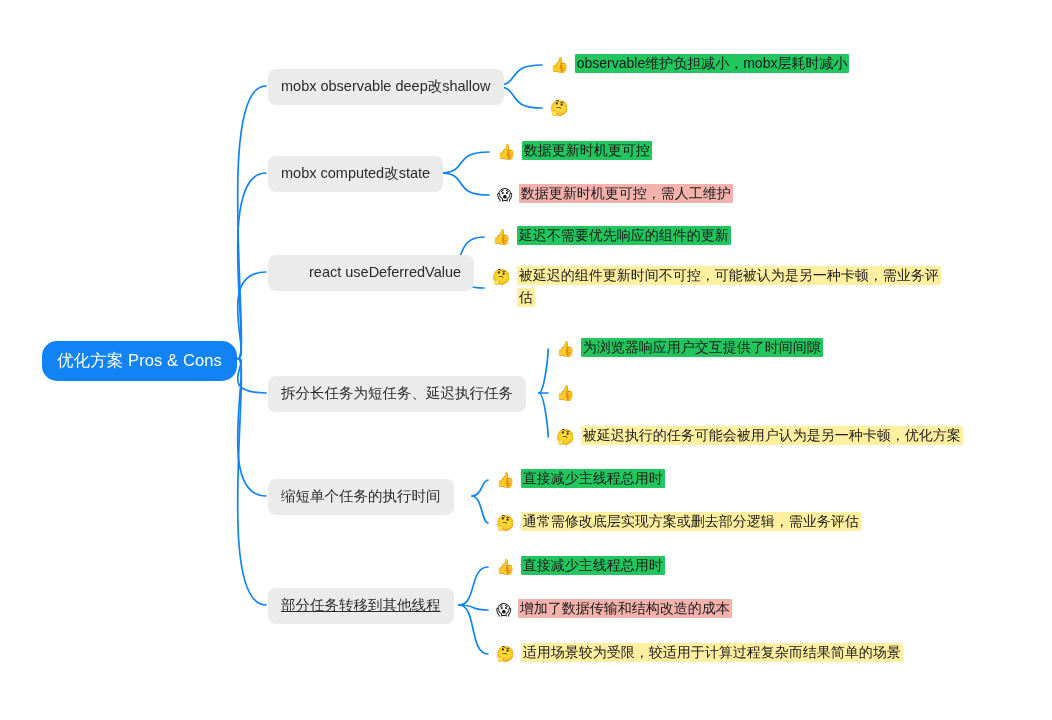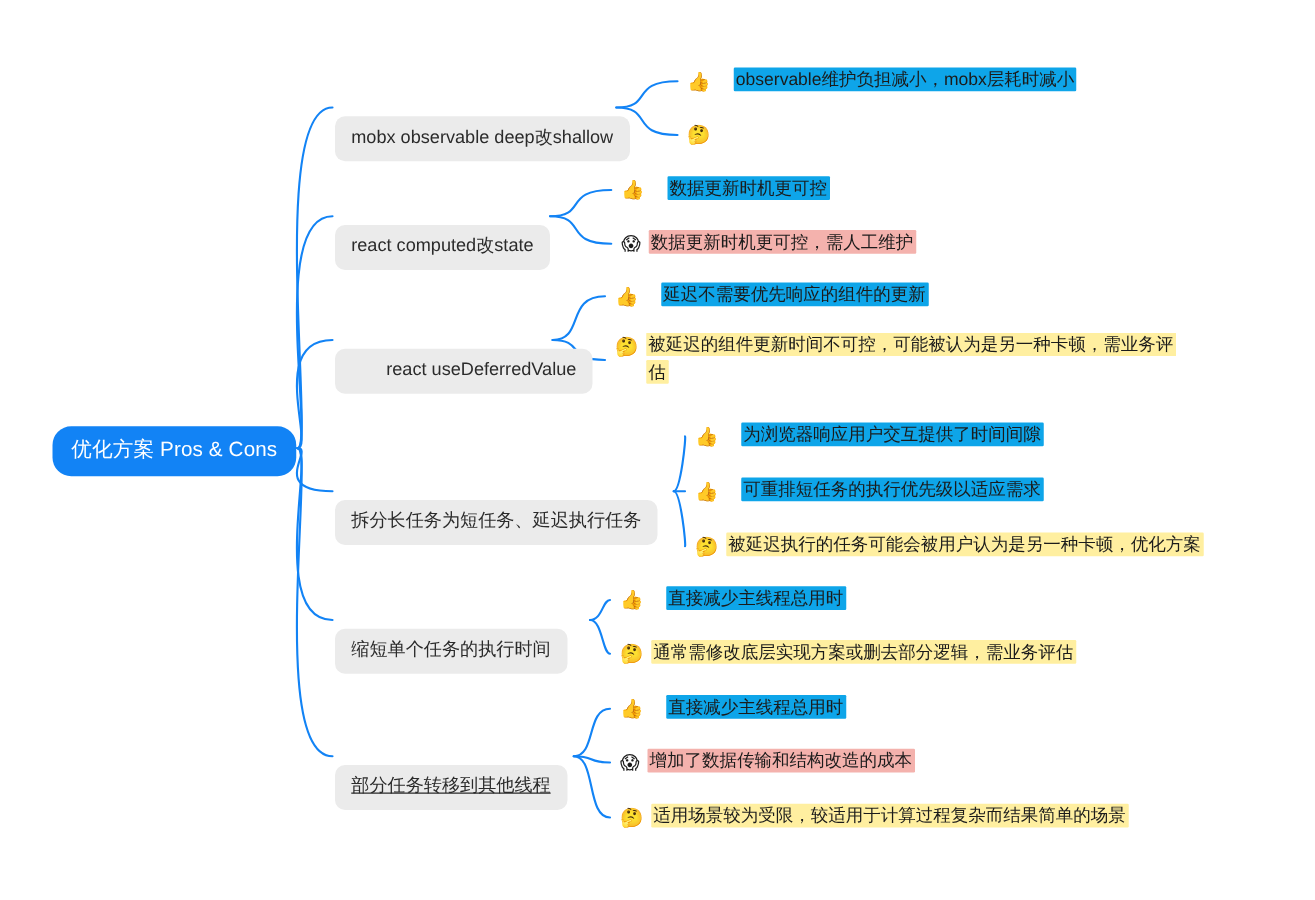--- a/index.html
+++ b/index.html
@@ -45,21 +45,20 @@
 
   
   .branch {
     background: #ebebeb;
     color: #2b2b2b;
     border-radius: 8px;
     font-size: 14.5px;
     line-height: 1.3;
     padding: 8px 13px 9px 13px;
     white-space: nowrap;
-    margin-top: 24px;
   }
 
   
   .leaf {
     display: flex;
     align-items: flex-start;
     gap: 6px;
     font-size: 14px;
     line-height: 1.55;
     color: #1b1b1b;
@@ -74,21 +73,21 @@
   .leaf .txt {
     display: inline;
     padding: 1px 2px 2px 2px;
     border-radius: 1px;
   }
   .leaf.wrap .txt {
     display: inline;
     box-decoration-break: clone;
     -webkit-box-decoration-break: clone;
   }
-  .hl-green .txt { background: #0ea5e9; margin-left: 12px; }
+  .hl-green .txt { background: #22c55e; }
   .hl-yellow .txt { background: #ffefa0; }
   .hl-red   .txt { background: #f4b2ad; }
 </style>
 </head>
 <body>
 
 <div id="canvas">
   <svg id="connectors" viewBox="0 0 1052 720" xmlns="http://www.w3.org/2000/svg">
       <path d="M 238 358.5 C 252 358.5, 214 86, 266 86" fill="none" stroke="#1283f5" stroke-width="1.7" stroke-linecap="round"></path>
       <path d="M 493 86 C 523.38 86, 503 65, 542 65" fill="none" stroke="#1283f5" stroke-width="1.7" stroke-linecap="round"></path>
@@ -114,21 +113,21 @@
   <div id="nodes">
       <div class="node root" style="left: 42px; top: 341px;">优化方案 Pros &amp; Cons</div>
       <div class="node branch" style="left: 268px; top: 69px;">mobx observable deep改shallow</div>
       <div class="node leaf hl-green" style="left: 550px; white-space: nowrap; top: 53px;">
         <span class="emoji">👍</span>
         <span><span class="txt">observable维护负担减小，mobx层耗时减小</span></span>
       </div>
       <div class="node leaf hl-yellow" style="left: 550px; white-space: nowrap; top: 96px;">
         <span class="emoji">🤔</span>
       </div>
-      <div class="node branch" style="left: 268px; top: 156px;">react computed改state</div>
+      <div class="node branch" style="left: 268px; top: 156px;">mobx computed改state</div>
       <div class="node leaf hl-green" style="left: 497px; white-space: nowrap; top: 140px;">
         <span class="emoji">👍</span>
         <span><span class="txt">数据更新时机更可控</span></span>
       </div>
       <div class="node leaf hl-red" style="left: 497px; white-space: nowrap; top: 183px;">
         <span class="emoji">😱</span>
         <span><span class="txt">数据更新时机更可控，需人工维护</span></span>
       </div>
       <div class="node branch" style="left: 268px; top: 255px; padding-left: 41px;">react useDeferredValue</div>
       <div class="node leaf hl-green" style="left: 492px; white-space: nowrap; top: 225px;">
@@ -139,21 +138,20 @@
         <span class="emoji">🤔</span>
         <span><span class="txt">被延迟的组件更新时间不可控，可能被认为是另一种卡顿，需业务评估</span></span>
       </div>
       <div class="node branch" style="left: 268px; top: 376px;">拆分长任务为短任务、延迟执行任务</div>
       <div class="node leaf hl-green" style="left: 556px; white-space: nowrap; top: 337px;">
         <span class="emoji">👍</span>
         <span><span class="txt">为浏览器响应用户交互提供了时间间隙</span></span>
       </div>
       <div class="node leaf hl-green" style="left: 556px; white-space: nowrap; top: 381px;">
         <span class="emoji">👍</span>
-        <span><span class="txt">可重排短任务的执行优先级以适应需求</span></span>
       </div>
       <div class="node leaf hl-yellow" style="left: 556px; white-space: nowrap; top: 425px;">
         <span class="emoji">🤔</span>
         <span><span class="txt">被延迟执行的任务可能会被用户认为是另一种卡顿，优化方案</span></span>
       </div>
       <div class="node branch" style="left: 268px; top: 479px;">缩短单个任务的执行时间</div>
       <div class="node leaf hl-green" style="left: 496px; white-space: nowrap; top: 468px;">
         <span class="emoji">👍</span>
         <span><span class="txt">直接减少主线程总用时</span></span>
       </div>

